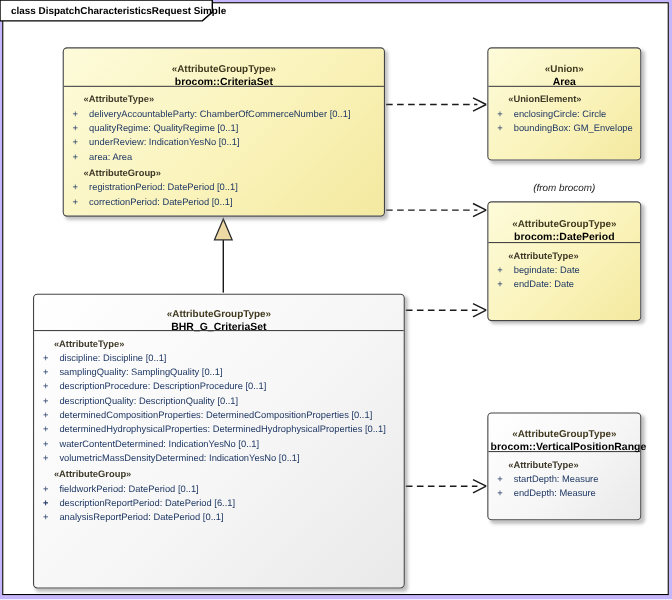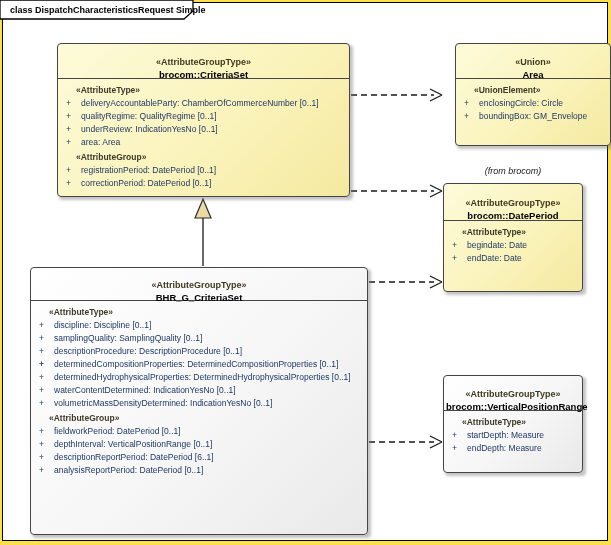--- a/index.html
+++ b/index.html
@@ -1,17 +1,17 @@
 <!DOCTYPE html>
 <html><head>
 <meta charset="utf-8">
 <style>
   html,body{margin:0;padding:0;background:#fff;}
   #canvas{
-    position:relative;width:611px;height:545px;background:#fde047;
+    position:relative;width:611px;height:545px;background:#c4b5fd;
     font-family:"Liberation Sans",sans-serif;overflow:hidden;
   }
   
   .frame{
     position:absolute;left:2px;top:2px;width:606px;height:539px;
     border:1.5px solid #000;box-sizing:border-box;background:#fff;
   }
   .frame-tab{position:absolute;left:2px;top:2px;width:200px;height:20px;}
   .frame-tab-title{
     position:absolute;left:10px;top:5px;font-size:9px;font-weight:bold;color:#000;
@@ -100,21 +100,21 @@
         <div class="row attr"><span class="plus">+</span><span>deliveryAccountableParty: ChamberOfCommerceNumber [0..1]</span></div>
         <div class="row attr"><span class="plus">+</span><span>qualityRegime: QualityRegime [0..1]</span></div>
         <div class="row attr"><span class="plus">+</span><span>underReview: IndicationYesNo [0..1]</span></div>
         <div class="row attr"><span class="plus">+</span><span>area: Area</span></div>
         <div class="row stereo">«AttributeGroup»</div>
         <div class="row attr"><span class="plus">+</span><span>registrationPeriod: DatePeriod [0..1]</span></div>
         <div class="row attr"><span class="plus">+</span><span>correctionPeriod: DatePeriod [0..1]</span></div>
       </div>
   </div>
 
-  <div class="uml-box fill-yellow" style="left:443px;top:43px;width:156px;height:103px;margin-left:12px;">
+  <div class="uml-box fill-yellow" style="left:443px;top:43px;width:140px;height:103px;">
     <div class="box-header" style="height:35px;">
       <div class="box-stereotype">«Union»</div>
       <div class="box-classname">Area</div>
     </div>
     <div class="box-body">
         <div class="row stereo">«UnionElement»</div>
         <div class="row attr"><span class="plus">+</span><span>enclosingCircle: Circle</span></div>
         <div class="row attr"><span class="plus">+</span><span>boundingBox: GM_Envelope</span></div>
       </div>
   </div>
@@ -135,28 +135,28 @@
   <div class="uml-box fill-white" style="left:30px;top:267px;width:338px;height:268px;">
     <div class="box-header" style="height:33px;">
       <div class="box-stereotype">«AttributeGroupType»</div>
       <div class="box-classname">BHR_G_CriteriaSet</div>
     </div>
     <div class="box-body">
         <div class="row stereo">«AttributeType»</div>
         <div class="row attr"><span class="plus">+</span><span>discipline: Discipline [0..1]</span></div>
         <div class="row attr"><span class="plus">+</span><span>samplingQuality: SamplingQuality [0..1]</span></div>
         <div class="row attr"><span class="plus">+</span><span>descriptionProcedure: DescriptionProcedure [0..1]</span></div>
-        <div class="row attr"><span class="plus">+</span></div>
+        <div class="row attr"><span class="plus">+</span><span>descriptionQuality: DescriptionQuality [0..1]</span></div>
         <div class="row attr"><span class="plus">+</span><span>determinedCompositionProperties: DeterminedCompositionProperties [0..1]</span></div>
         <div class="row attr"><span class="plus">+</span><span>determinedHydrophysicalProperties: DeterminedHydrophysicalProperties [0..1]</span></div>
         <div class="row attr"><span class="plus">+</span><span>waterContentDetermined: IndicationYesNo [0..1]</span></div>
         <div class="row attr"><span class="plus">+</span><span>volumetricMassDensityDetermined: IndicationYesNo [0..1]</span></div>
         <div class="row stereo">«AttributeGroup»</div>
         <div class="row attr"><span class="plus">+</span><span>fieldworkPeriod: DatePeriod [0..1]</span></div>
-        <div class="row attr"><span class="plus">+</span><span>depthInterval: VerticalPositionRange [0..1]</span></div>
+        <div class="row attr"><span class="plus">+</span></div>
         <div class="row attr"><span class="plus">+</span><span>descriptionReportPeriod: DatePeriod [6..1]</span></div>
         <div class="row attr"><span class="plus">+</span><span>analysisReportPeriod: DatePeriod [0..1]</span></div>
       </div>
   </div>
 
   <div class="uml-box fill-white" style="left:443px;top:375px;width:140px;height:98px;">
     <div class="box-header" style="height:35px;">
       <div class="box-stereotype">«AttributeGroupType»</div>
       <div class="box-classname">brocom::VerticalPositionRange</div>
     </div>

